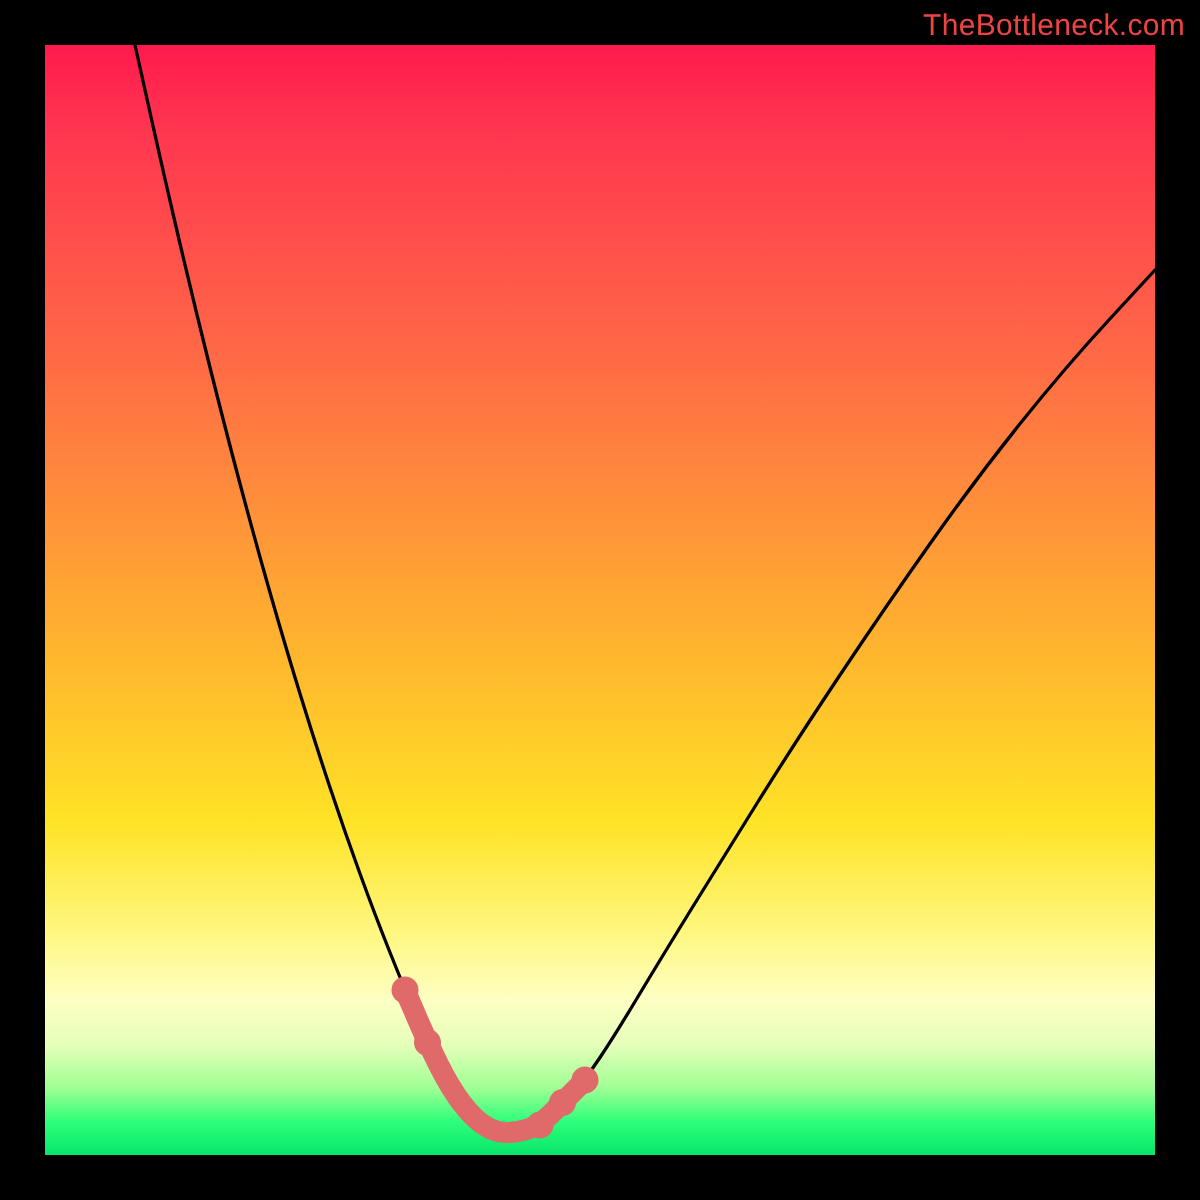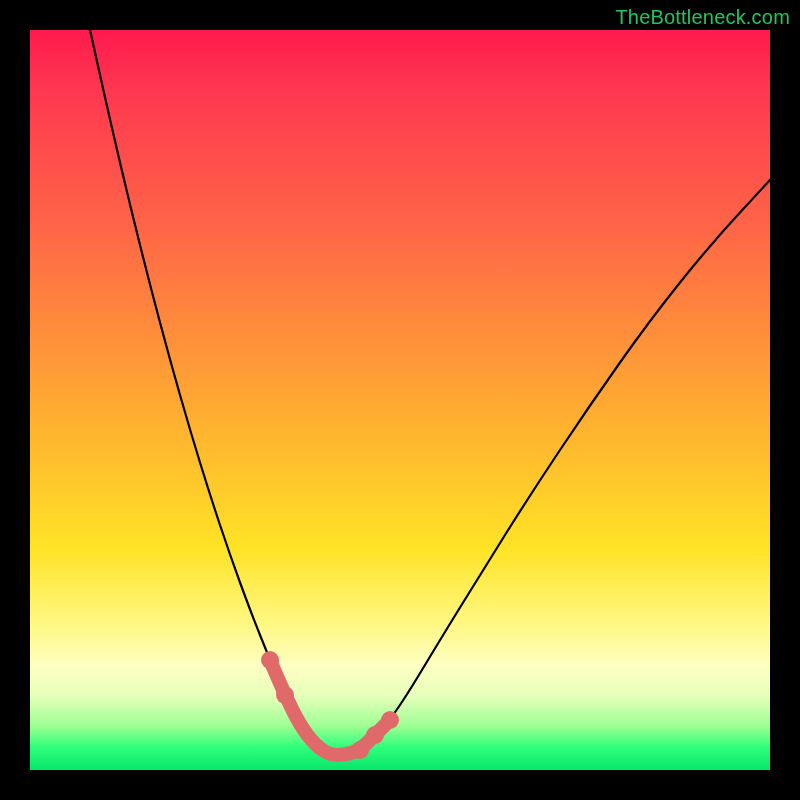--- a/index.html
+++ b/index.html
@@ -38,21 +38,21 @@
       #e6ffba 90%,
       #9fff94 94%,
       #2dff7a 97%,
       #08e56b 100%
     );
   }
   .watermark {
     position: absolute;
     top: 6px;
     right: 10px;
-    color: #22c55e;
+    color: #ef4444;
     font-size: 20px;
     font-weight: 400;
     letter-spacing: 0.2px;
     user-select: none;
   }
   svg.curve {
     position: absolute;
     left: 0;
     top: 0;
     width: 740px;

